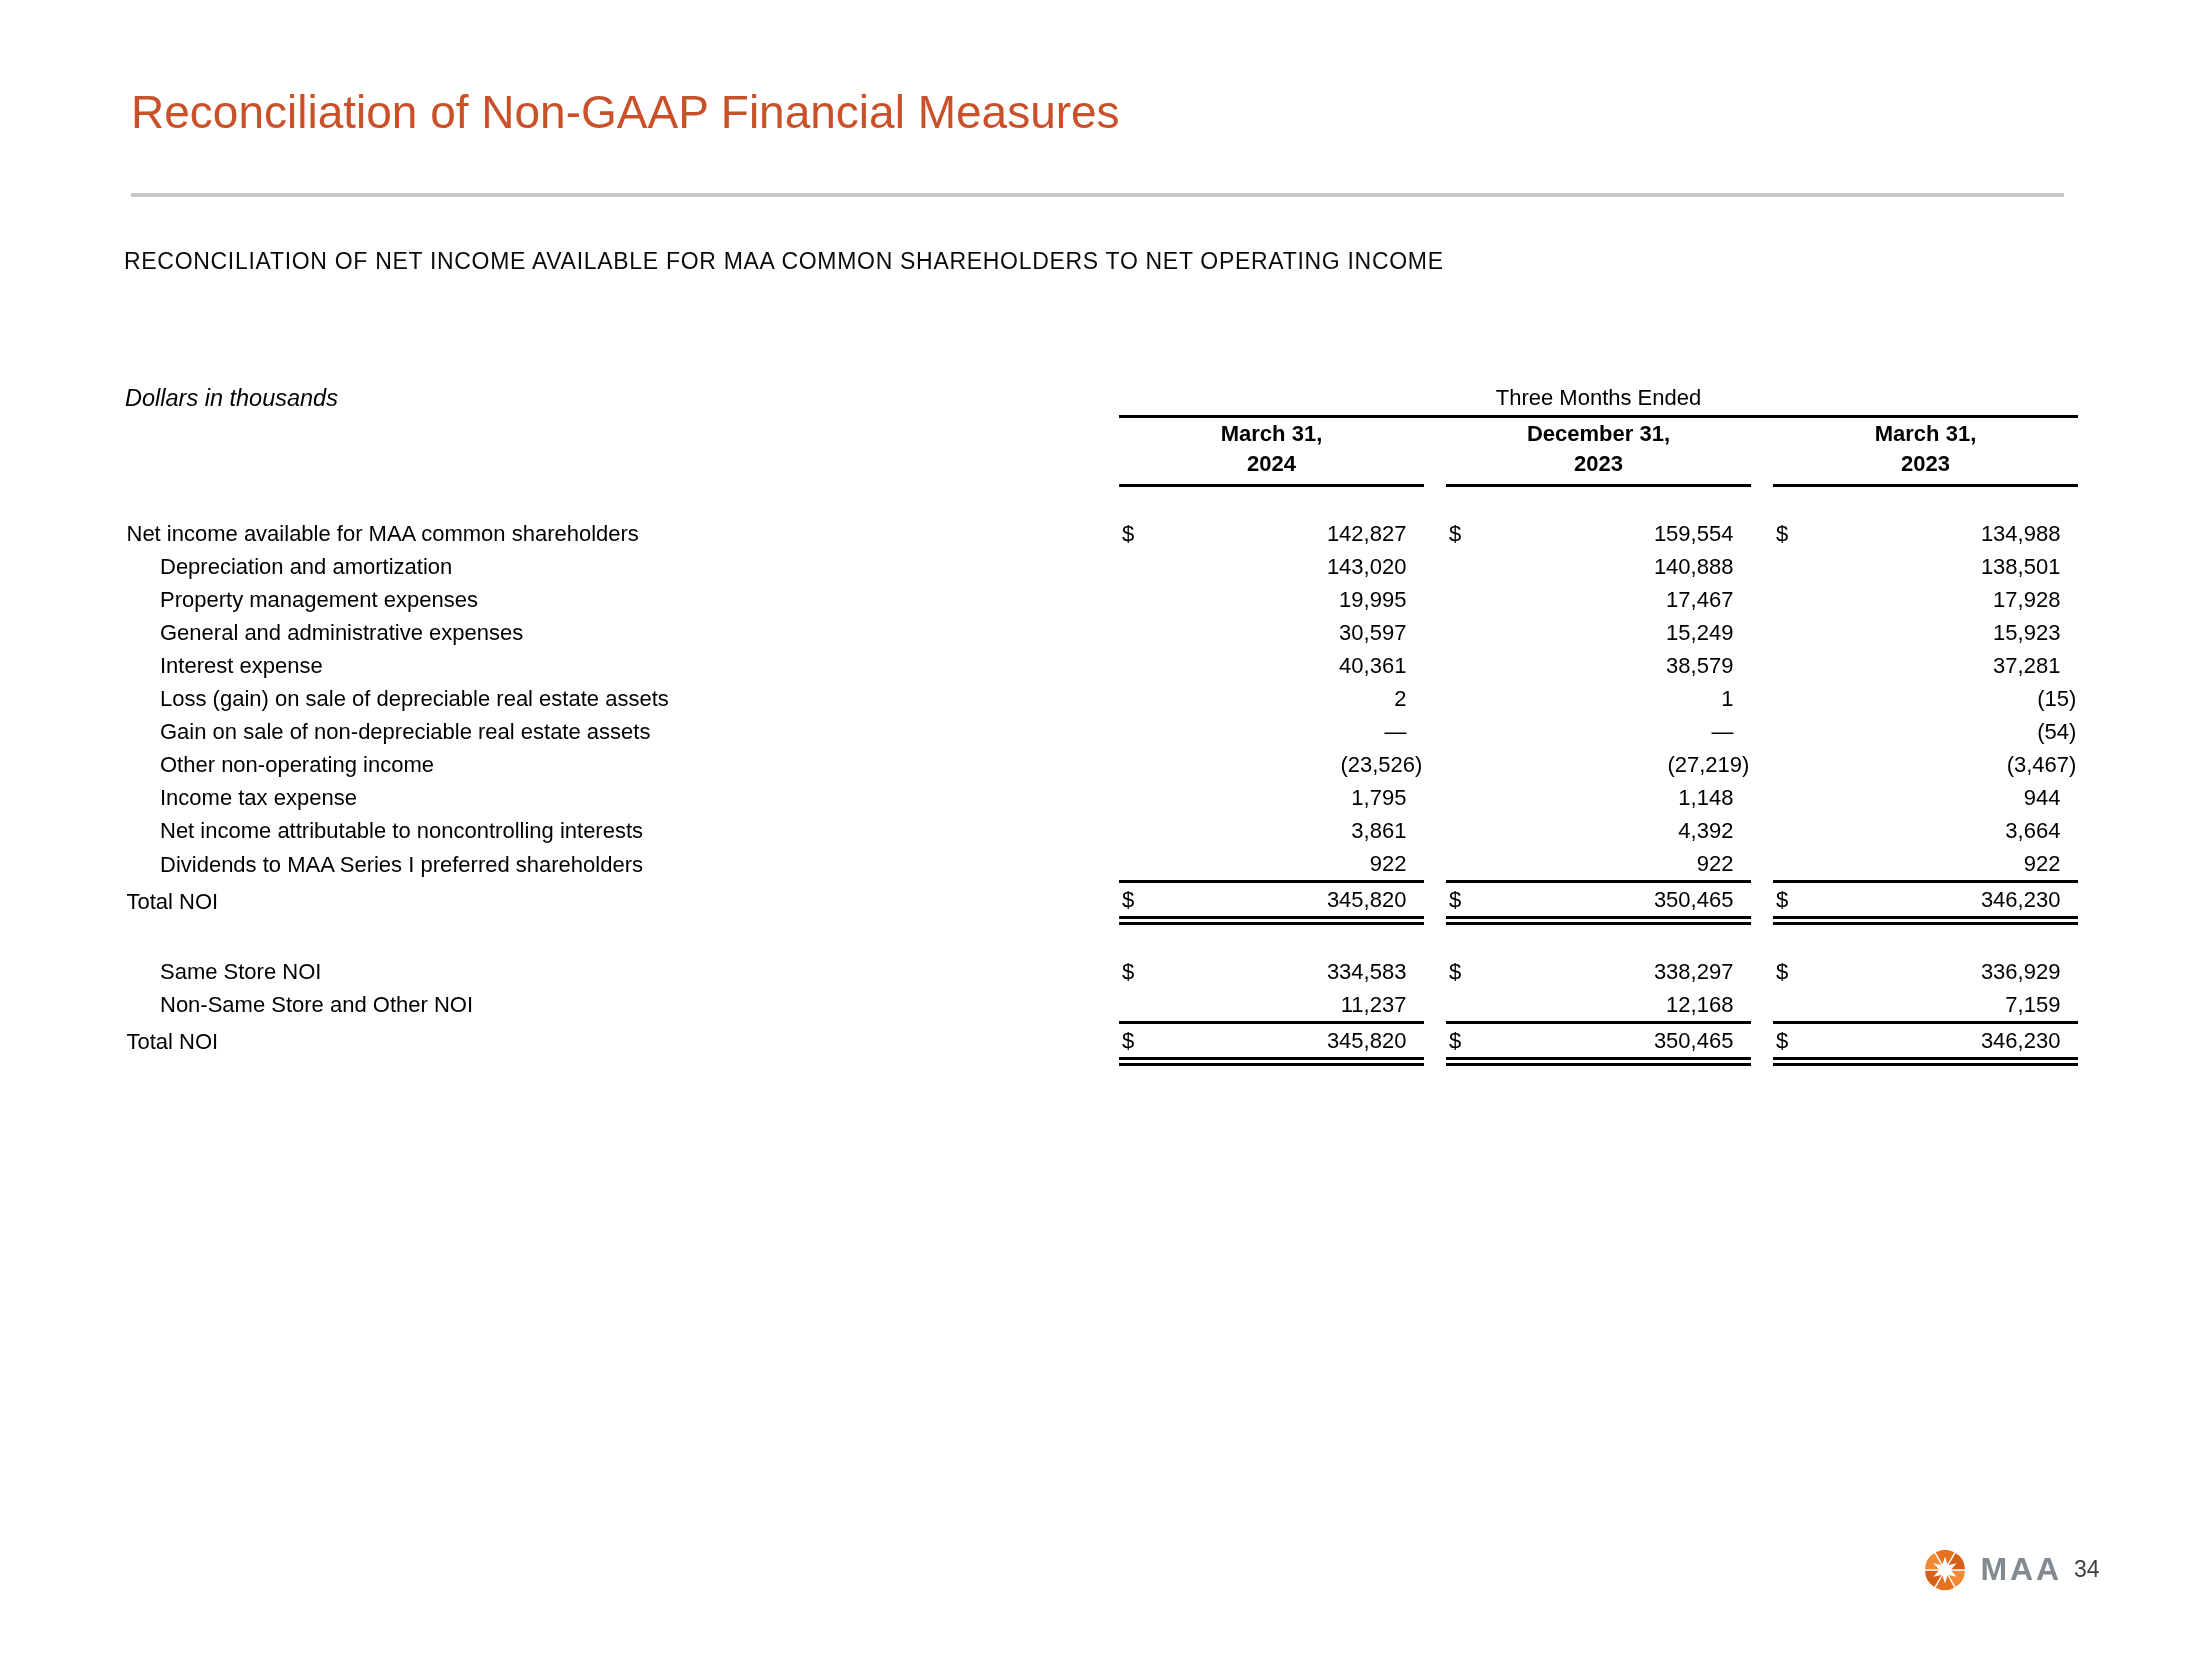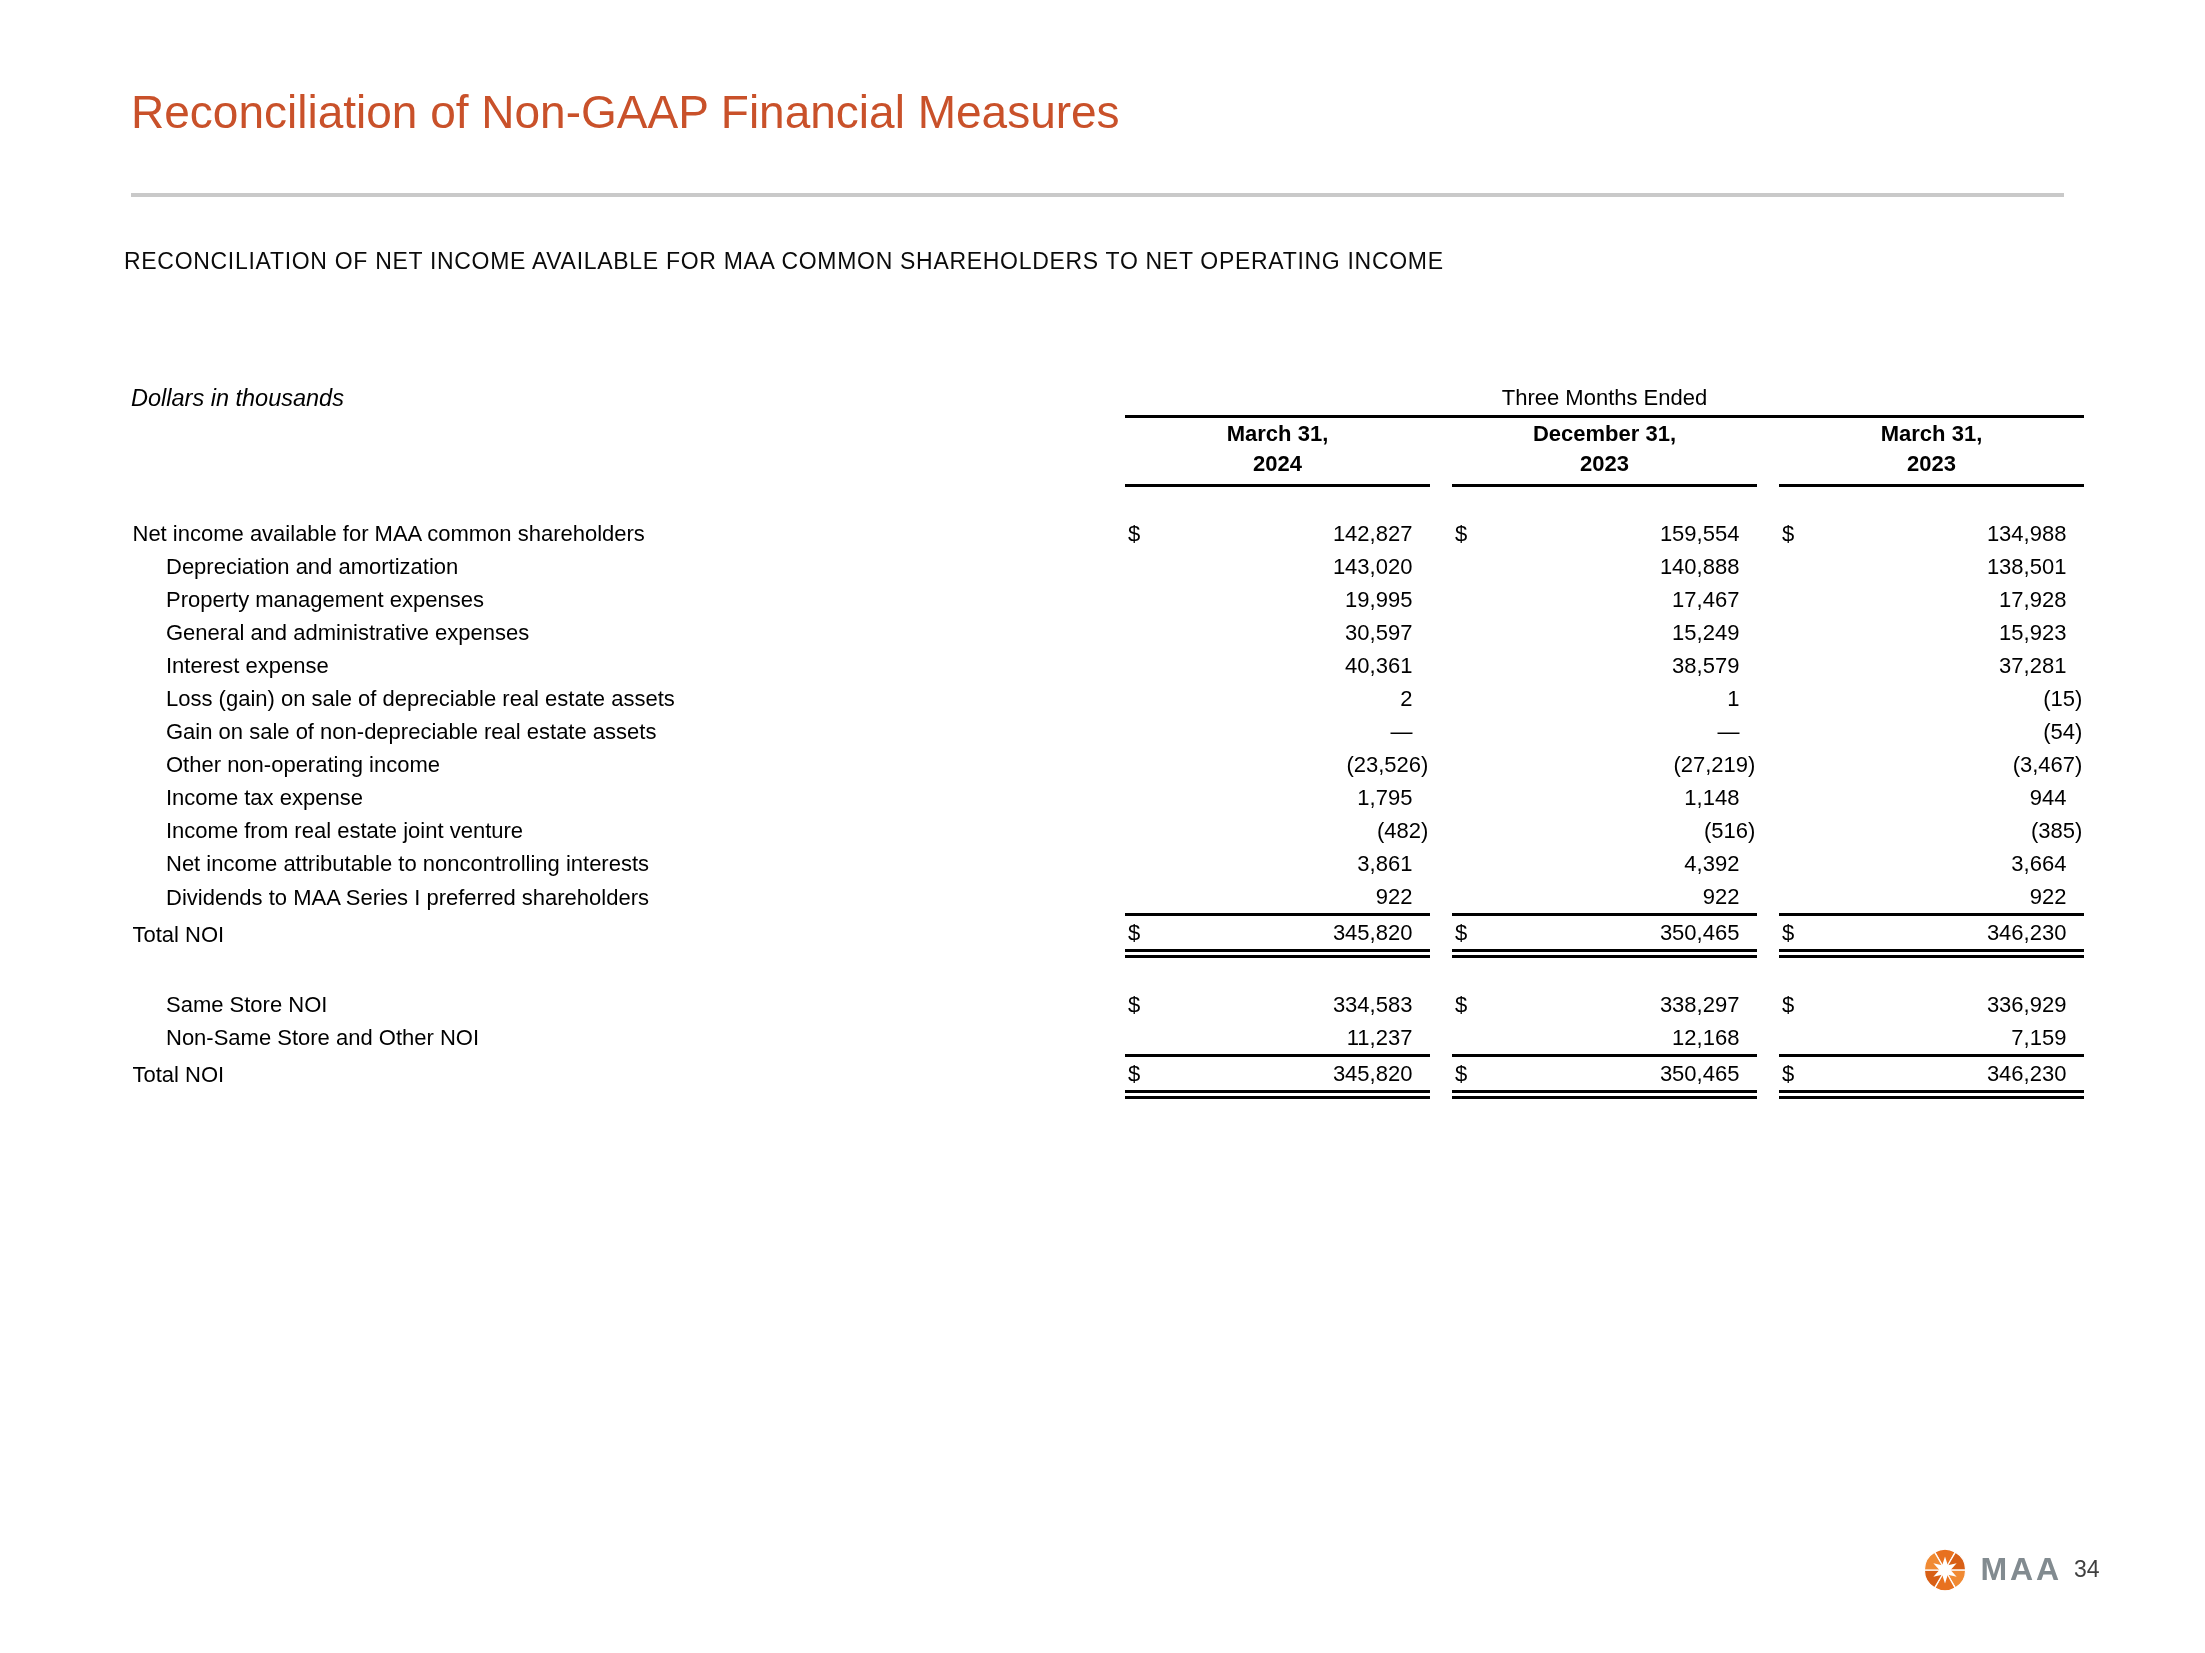--- a/index.html
+++ b/index.html
@@ -13,21 +13,21 @@
     font-size:46px; font-weight:400; color:#C9512A; letter-spacing:0px;
   }
   .title-rule {
     position:absolute; left:131px; top:193px;
     width:1933px; height:4.4px; background:#C9C9C9;
   }
   .subtitle {
     position:absolute; left:124px; top:248px;
     font-size:23px; font-weight:400; letter-spacing:0.7px; color:#0b0b0b;
   }
-  .tablewrap { position:absolute; left:131px; top:381px; }
+  .tablewrap { position:absolute; left:125px; top:381px; }
   table { border-collapse:collapse; table-layout:fixed; width:1953px; font-size:22px; }
   col.c-label { width:994px; }
   col.c-val   { width:305px; }
   col.c-gap   { width:22px; }
   thead tr.h1 { height:35px; }
   thead tr.h2 { height:69px; }
   thead tr.h3 { height:32px; }
   td { vertical-align:middle; }
   .units { font-style:italic; font-size:23.5px; text-align:left; vertical-align:middle; }
   .tme {
@@ -167,28 +167,20 @@
         </tr>
         <tr>
           <td class="lbl ind">Income tax expense</td>
           <td class="val"><span class="ds"></span><span class="nv">1,795</span></td>
           <td></td>
           <td class="val"><span class="ds"></span><span class="nv">1,148</span></td>
           <td></td>
           <td class="val"><span class="ds"></span><span class="nv">944</span></td>
         </tr>
         <tr>
-          <td class="lbl ind">Income from real estate joint venture</td>
-          <td class="val"><span class="ds"></span><span class="nv neg">(482)</span></td>
-          <td></td>
-          <td class="val"><span class="ds"></span><span class="nv neg">(516)</span></td>
-          <td></td>
-          <td class="val"><span class="ds"></span><span class="nv neg">(385)</span></td>
-        </tr>
-        <tr>
           <td class="lbl ind">Net income attributable to noncontrolling interests</td>
           <td class="val"><span class="ds"></span><span class="nv">3,861</span></td>
           <td></td>
           <td class="val"><span class="ds"></span><span class="nv">4,392</span></td>
           <td></td>
           <td class="val"><span class="ds"></span><span class="nv">3,664</span></td>
         </tr>
         <tr>
           <td class="lbl ind">Dividends to MAA Series I preferred shareholders</td>
           <td class="val ul"><span class="ds"></span><span class="nv">922</span></td>

